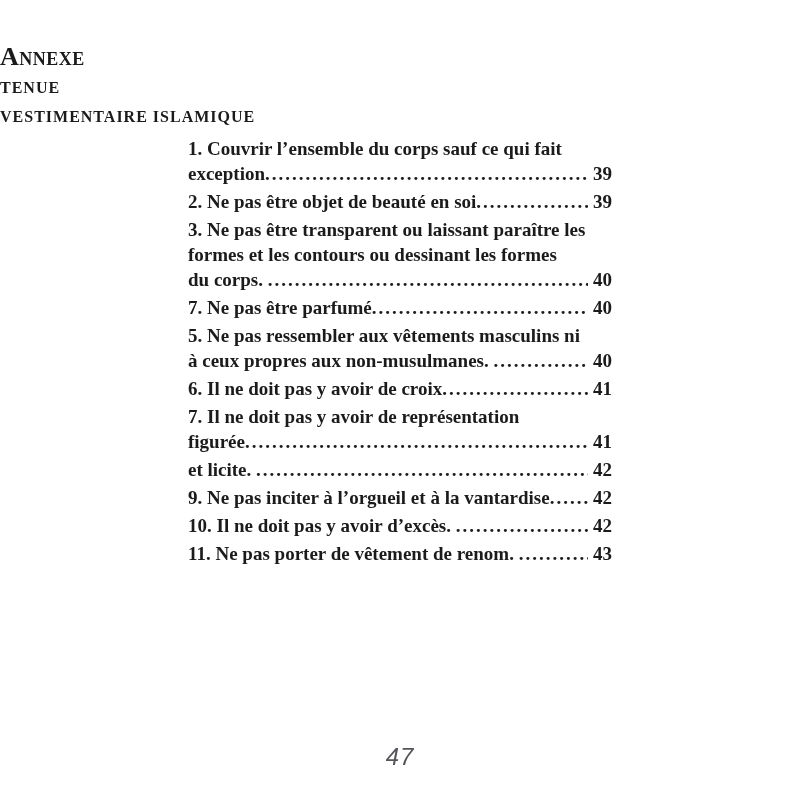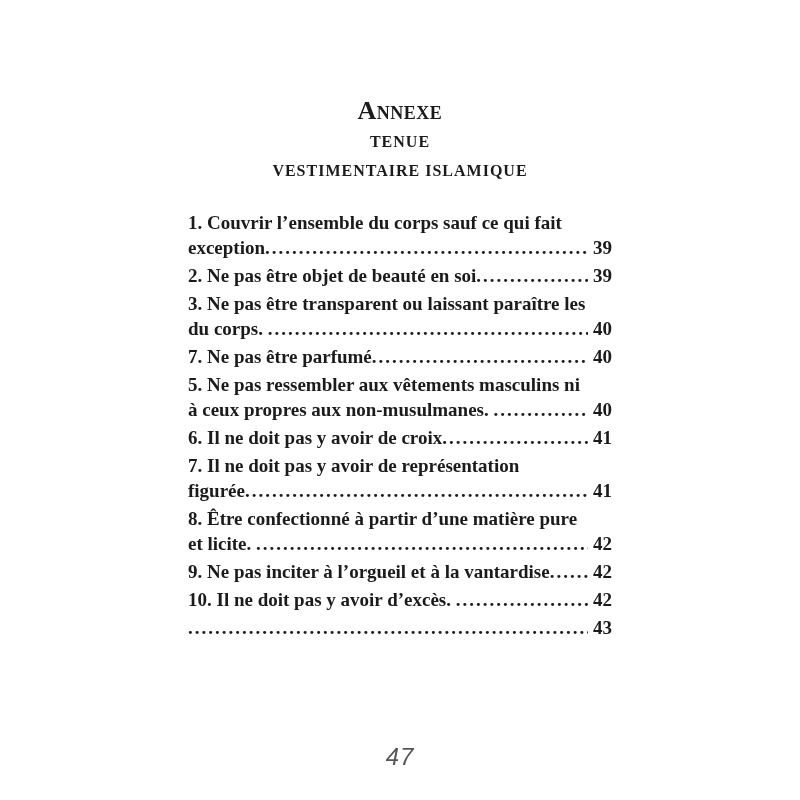--- a/index.html
+++ b/index.html
@@ -12,43 +12,43 @@
   .book-page{
     position:relative;
     width:800px;height:800px;
     background:var(--bg);
     color:var(--text);
     font-family:"Liberation Serif", serif;
     font-weight:bold;
     overflow:hidden;
   }
   .heading{
-    padding-top:94px;
-    text-align:center;
+    padding-top:40px;
+    text-align:left;
   }
   .h-main{
     font-size:26px;
     line-height:33px;
     font-variant:small-caps;
     letter-spacing:0.5px;
   }
   .hijab{
     font-style:italic;
     text-decoration:underline;
     text-decoration-thickness:2px;
     text-underline-offset:3px;
   }
   .h-sub{
     font-size:16px;
     line-height:29px;
     letter-spacing:1px;
   }
   .toc{
     width:424px;
-    margin:25px auto 0 auto;
+    margin:5px auto 0 auto;
   }
   .toc-item{margin-bottom:3px;}
   .toc-line{
     font-size:19px;
     line-height:25px;
     white-space:pre;
   }
   .toc-last{
     display:flex;
     align-items:flex-end;
@@ -93,46 +93,46 @@
   <div class="toc" id="toc-list">
       <div class="toc-item">
         <div class="toc-line">1. Couvrir l’ensemble du corps sauf ce qui fait</div>
         <div class="toc-line toc-last"><span class="lt">exception</span><span class="dots" aria-hidden="true">................................................................................................................................................................</span><span class="pg">39</span></div>
       </div>
       <div class="toc-item">
         <div class="toc-line toc-last"><span class="lt">2. Ne pas être objet de beauté en soi</span><span class="dots" aria-hidden="true">................................................................................................................................................................</span><span class="pg">39</span></div>
       </div>
       <div class="toc-item">
         <div class="toc-line">3. Ne pas être transparent ou laissant paraître les</div>
+        <div class="toc-line">formes et les contours ou dessinant les formes</div>
         <div class="toc-line toc-last"><span class="lt">du corps. </span><span class="dots" aria-hidden="true">................................................................................................................................................................</span><span class="pg">40</span></div>
       </div>
       <div class="toc-item">
         <div class="toc-line toc-last"><span class="lt">7. Ne pas être parfumé</span><span class="dots" aria-hidden="true">................................................................................................................................................................</span><span class="pg">40</span></div>
       </div>
       <div class="toc-item">
         <div class="toc-line">5. Ne pas ressembler aux vêtements masculins ni</div>
         <div class="toc-line toc-last"><span class="lt">à ceux propres aux non-musulmanes. </span><span class="dots" aria-hidden="true">................................................................................................................................................................</span><span class="pg">40</span></div>
       </div>
       <div class="toc-item">
         <div class="toc-line toc-last"><span class="lt">6. Il ne doit pas y avoir de croix</span><span class="dots" aria-hidden="true">................................................................................................................................................................</span><span class="pg">41</span></div>
       </div>
       <div class="toc-item">
         <div class="toc-line">7. Il ne doit pas y avoir de représentation</div>
         <div class="toc-line toc-last"><span class="lt">figurée</span><span class="dots" aria-hidden="true">................................................................................................................................................................</span><span class="pg">41</span></div>
       </div>
       <div class="toc-item">
-        <div class="toc-line">8. Être confectionné à partir d’une matière pure</div>
         <div class="toc-line toc-last"><span class="lt">et licite. </span><span class="dots" aria-hidden="true">................................................................................................................................................................</span><span class="pg">42</span></div>
       </div>
       <div class="toc-item">
         <div class="toc-line toc-last"><span class="lt">9. Ne pas inciter à l’orgueil et à la vantardise</span><span class="dots" aria-hidden="true">................................................................................................................................................................</span><span class="pg">42</span></div>
       </div>
       <div class="toc-item">
         <div class="toc-line toc-last"><span class="lt">10. Il ne doit pas y avoir d’excès. </span><span class="dots" aria-hidden="true">................................................................................................................................................................</span><span class="pg">42</span></div>
       </div>
       <div class="toc-item">
-        <div class="toc-line toc-last"><span class="dots" aria-hidden="true">................................................................................................................................................................</span><span class="pg">43</span></div>
+        <div class="toc-line toc-last"><span class="lt">11. Ne pas porter de vêtement de renom. </span><span class="dots" aria-hidden="true">................................................................................................................................................................</span><span class="pg">43</span></div>
       </div>
     </div>
 
   <div class="folio">47</div>
 
 </div>
 
 </body></html>

